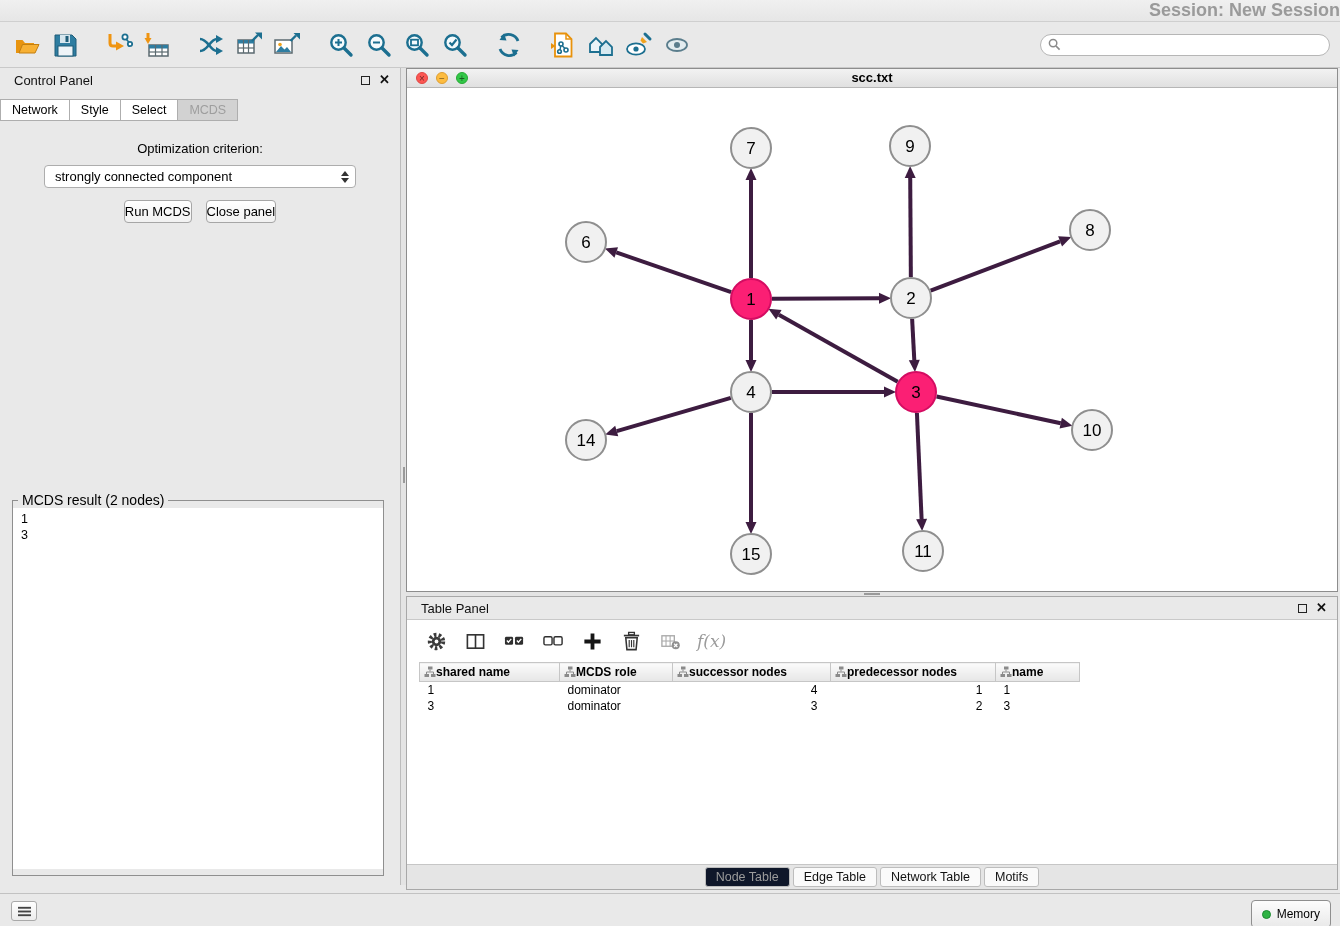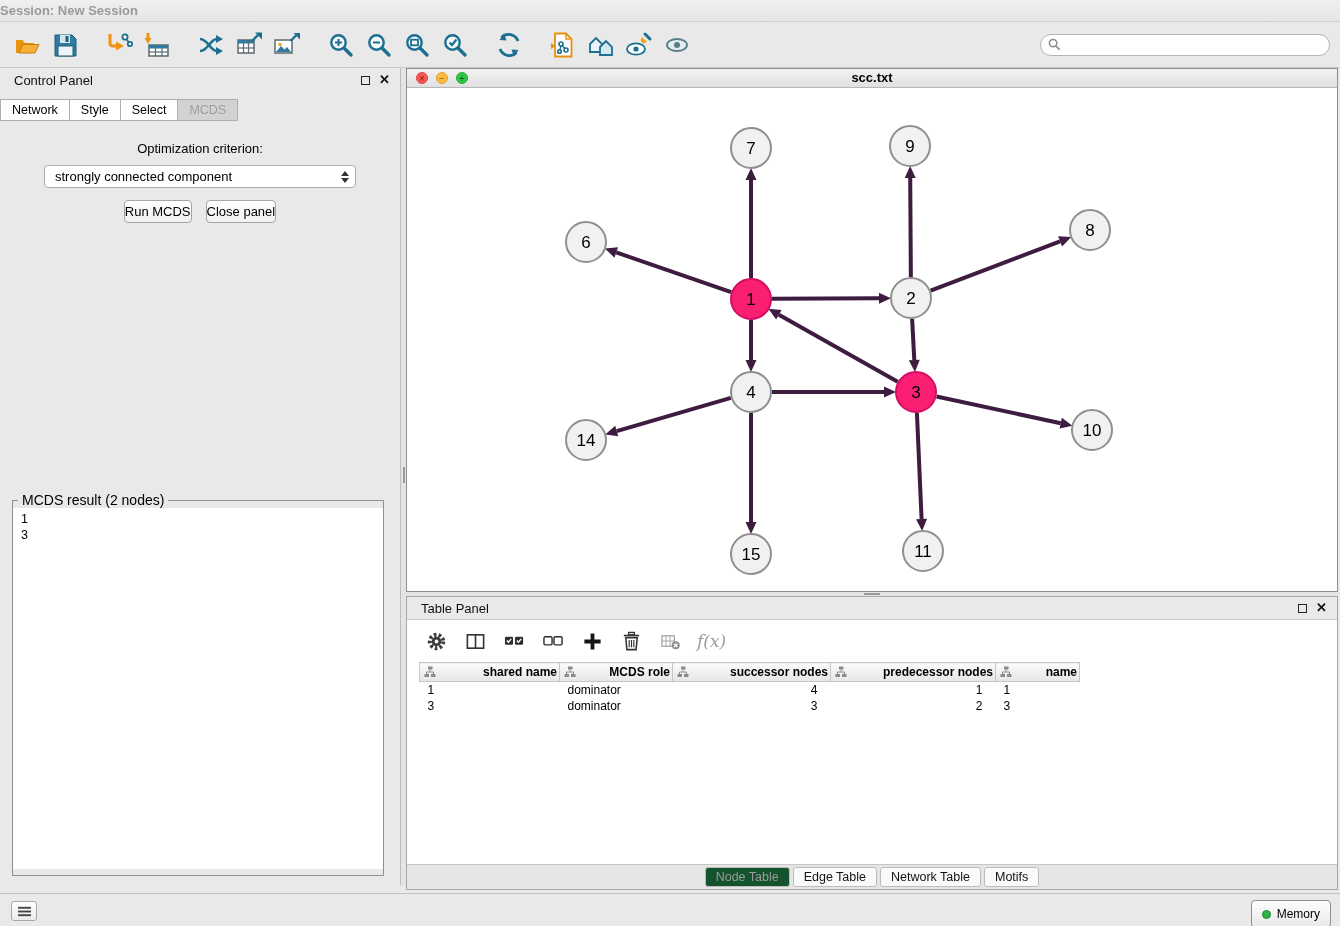--- a/index.html
+++ b/index.html
@@ -9,21 +9,21 @@
     background:#e9e9e9;
     position:relative;
     overflow:hidden;
     color:#000;
   }
   
   .titlebar{
     position:absolute; top:0; left:0; width:1340px; height:22px;
     background:linear-gradient(#f0f0f0,#e6e6e6);
     border-bottom:1px solid #cfcfcf;
-    text-align:left; font-size:13px; font-weight:bold; color:#9a9a9a;
+    text-align:right; font-size:18px; font-weight:bold; color:#9a9a9a;
     line-height:21px;
   }
   
   .toolbar{
     position:absolute; top:22px; left:0; width:1340px; height:46px;
     background:#e9e9e9; border-bottom:1px solid #c9c9c9;
     display:flex; align-items:center; padding-left:8px;
   }
   .tb{ width:38px; height:38px; background:none; border:none; display:flex;
        align-items:center; justify-content:center; padding:0; cursor:pointer;}
@@ -112,36 +112,36 @@
     border-top:1px solid #c9c9c9; }
   .tp-toolbar{ height:42px; display:flex; align-items:center; padding-left:17px; gap:15px; }
   .tp-btn{ background:none; border:none; padding:0; display:flex; align-items:center;
     justify-content:center; width:24px; height:24px; cursor:pointer; }
   .tp-btn svg{ width:21px; height:21px; }
   .fx{ font-family:"DejaVu Serif", serif; font-style:italic; font-size:17px; color:#9b9b9b; }
   .node-table{ margin-left:12px; border-collapse:collapse; table-layout:fixed; width:660px; }
   .node-table th{
     height:19px; background:linear-gradient(#fbfbfb,#e6e6e6);
     border:1px solid #c6c6c6; font-size:12px; font-weight:bold;
-    position:relative; text-align:right; padding:0 2px 0 16px;
+    position:relative; text-align:left; padding:0 2px 0 16px;
     white-space:nowrap; overflow:hidden;
   }
   .node-table th svg{ position:absolute; left:4px; top:3px; width:12px; height:12px; }
   .node-table td{ height:16px; font-size:12px; padding:0 8px; white-space:nowrap; }
   td.al-right{ text-align:right; padding-right:13px; }
   td.al-left{ text-align:left; }
   .tp-tabs{
     position:absolute; bottom:0; left:0; right:0; height:25px;
     background:#e5e5e5; border-top:1px solid #c6c6c6;
     display:flex; justify-content:center; align-items:center; gap:3px;
   }
   .tp-tab{ height:20px; font-size:12.5px; padding:1px 10px; border:1px solid #bdbdbd;
     border-radius:3px; background:#fafafa; color:#111; cursor:pointer;
     font-family:"Liberation Sans",sans-serif; }
-  .tp-tab.active{ background:#14532d; color:#9b9b9b; }
+  .tp-tab.active{ background:#0f172a; color:#9b9b9b; }
   
   .statusbar{
     position:absolute; left:0; top:893px; width:1340px; height:33px;
     background:#e9e9e9; border-top:1px solid #c2c2c2;
   }
   .status-list-btn{
     position:absolute; left:11px; top:7px; width:26px; height:20px;
     border:1px solid #a9a9a9; border-radius:3px; background:linear-gradient(#fff,#ececec);
     display:flex; align-items:center; justify-content:center; cursor:pointer;
   }

